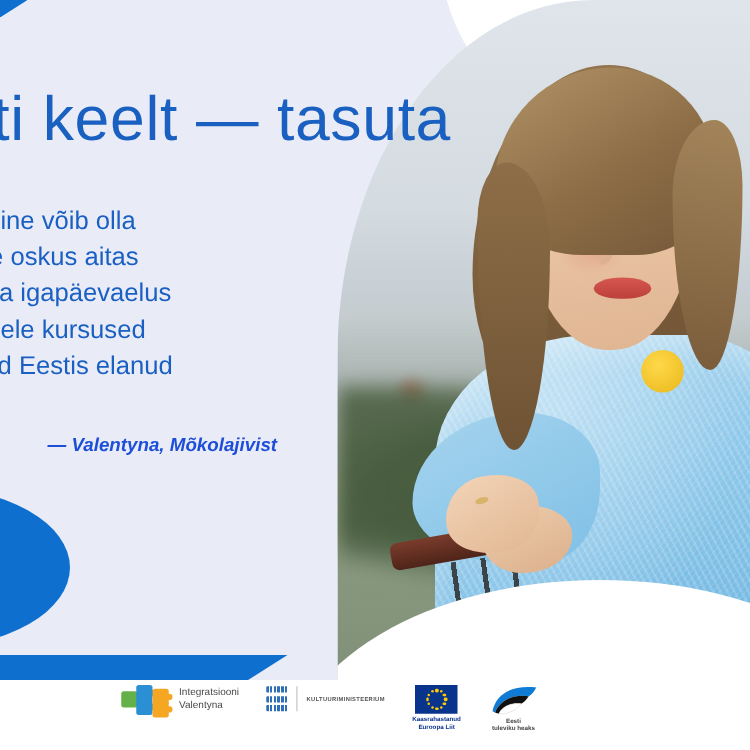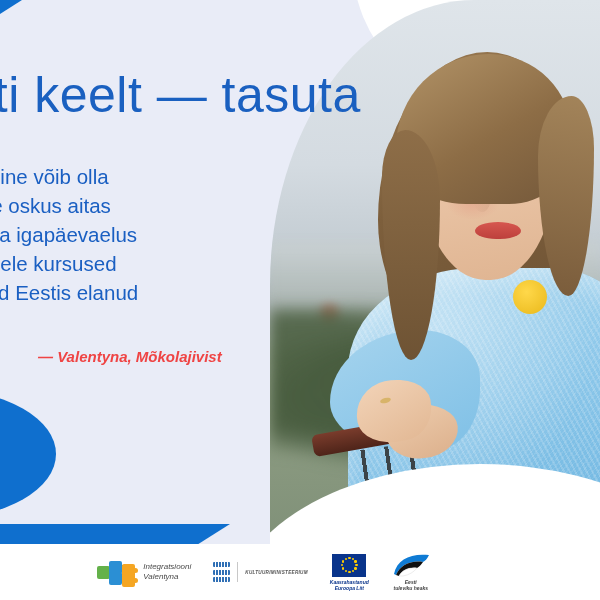--- a/index.html
+++ b/index.html
@@ -364,36 +364,35 @@
   }
 
   
   .attribution {
     position: absolute;
     left: 38px;
     top: 348px;
     font-size: 15px;
     font-weight: 700;
     font-style: italic;
-    color: #ef4444;
+    color: #1d4ed8;
     white-space: nowrap;
   }
 
   
   .logo-row {
     position: absolute;
     left: 0;
     bottom: 4px;
     width: 528px;
     height: 48px;
     display: flex;
-    align-items: center;
+    align-items: flex-start;
     justify-content: center;
     gap: 22px;
-    font-style: italic;
   }
 
   
   .logo-mise {
     display: flex;
     align-items: center;
     gap: 6px;
   }
   .puzzle {
     position: relative;

